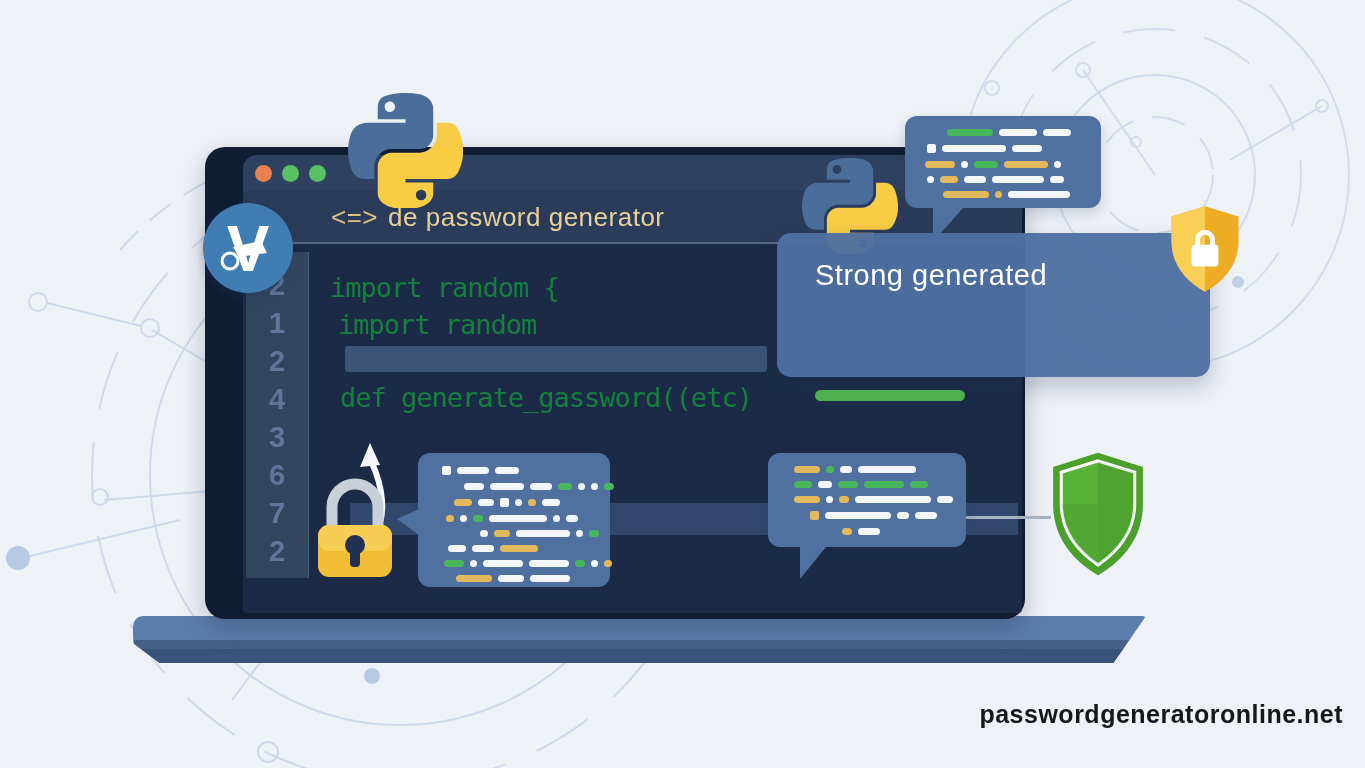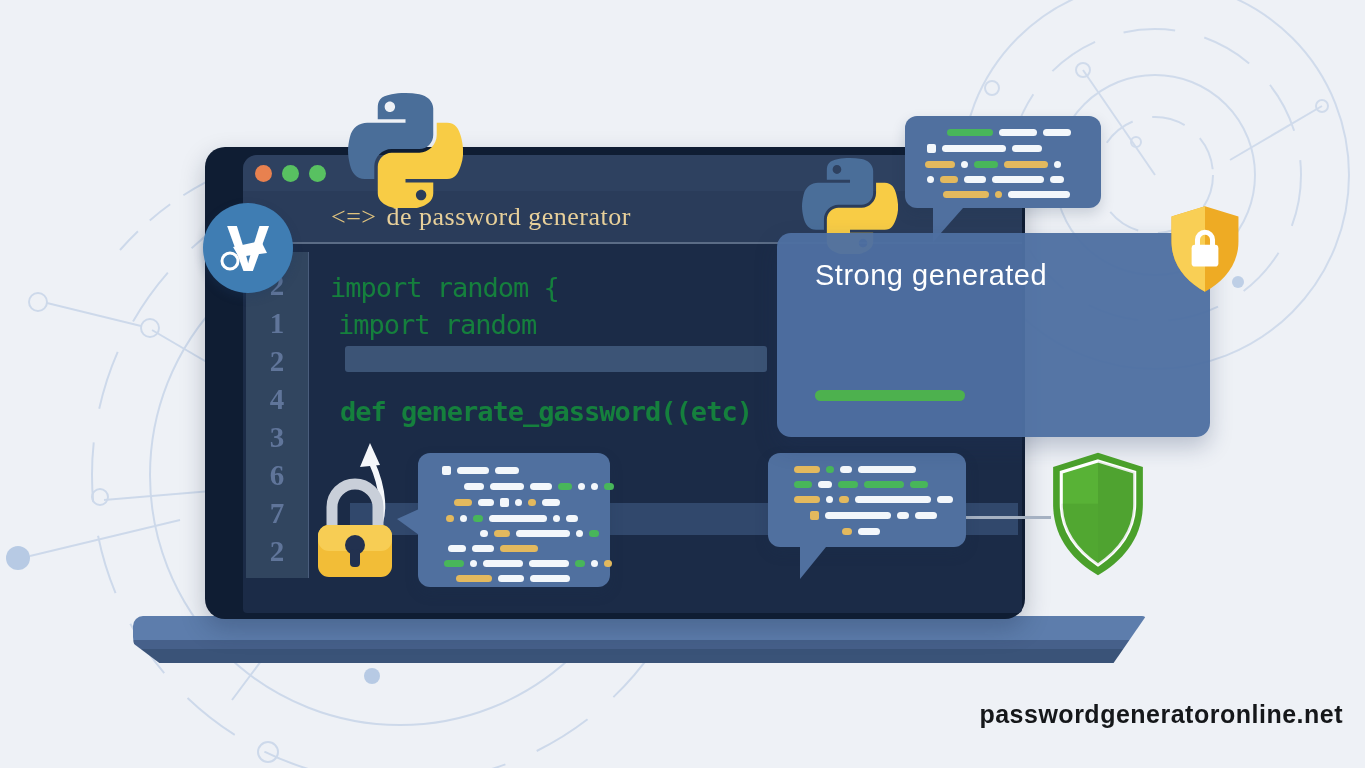--- a/index.html
+++ b/index.html
@@ -46,41 +46,41 @@
   #bubble-tr{left:905px;top:116px;width:196px;height:92px;z-index:6;}
   #bubble-tr .tail{left:28px;top:100%;border-top:34px solid #50709f;border-right:30px solid transparent;}
   #bubble-bl{left:418px;top:453px;width:192px;height:134px;z-index:5;}
   #bubble-bl .tail{left:-21px;top:56px;border-right:22px solid #50709f;
     border-top:10px solid transparent;border-bottom:16px solid transparent;}
   #bubble-br{left:768px;top:453px;width:198px;height:94px;z-index:5;}
   #bubble-br .tail{left:32px;top:100%;border-top:32px solid #50709f;border-right:26px solid transparent;}
   #shield-link{left:963px;top:516px;width:88px;height:3px;background:#a5b1c2;z-index:4;}
 
   
-  #password-panel{left:777px;top:233px;width:433px;height:204px;border-radius:14px;
+  #password-panel{left:777px;top:233px;width:433px;height:144px;border-radius:14px;
     background:rgba(78,111,161,.96);z-index:8;box-shadow:0 10px 22px rgba(30,50,90,.25);}
   #panel-title{position:absolute;left:38px;top:26px;color:#fff;font-size:29px;font-weight:500;letter-spacing:.5px;}
   #password-input{position:absolute;left:38px;top:84px;width:357px;height:50px;border:none;border-radius:9px;
     background:#fff;font-size:29px;font-weight:700;letter-spacing:2px;color:#0c0e12;
     padding:0 0 0 22px;box-sizing:border-box;font-family:"Liberation Sans",sans-serif;outline:none;}
   #strength-bar{position:absolute;left:38px;top:157px;width:150px;height:11px;border-radius:6px;background:#4db14e;}
 
   
   #v-badge{left:203px;top:203px;width:90px;height:90px;border-radius:50%;background:#3f7db3;z-index:9;
     box-shadow:0 4px 10px rgba(30,60,100,.3);}
   #python-logo-main{left:348px;top:93px;width:115px;height:115px;z-index:9;}
   #python-logo-small{left:802px;top:158px;width:96px;height:96px;z-index:7;}
   #gold-shield{left:1163px;top:203px;width:84px;height:92px;z-index:9;}
   #green-shield{left:1047px;top:450px;width:102px;height:128px;z-index:9;}
   #padlock{left:300px;top:433px;width:110px;height:150px;z-index:6;}
 
   #watermark{right:22px;top:700px;font-size:25px;font-weight:700;color:#15171a;letter-spacing:.5px;}
   #decor{left:0;top:0;z-index:0;}
   #laptop-base,#laptop-screen{z-index:1;}
-  #window,#dots-row,#title-row,#gutter,#code-hl,#screen-band{z-index:2;font-family:Liberation Serif, serif;}
+  #window,#dots-row,#title-row,#gutter,#code-hl,#screen-band{z-index:2;}
   .code-line{z-index:3;position:absolute;}
 </style>
 </head>
 <body>
 
 <svg id="decor" class="abs" width="1365" height="768">
   <g fill="none" stroke="#b3c6e2" stroke-width="2" opacity="0.55">
     <circle cx="400" cy="475" r="130"></circle>
     <circle cx="400" cy="475" r="185" stroke-dasharray="40 22"></circle>
     <circle cx="400" cy="475" r="250"></circle>
@@ -140,21 +140,21 @@
     <div class="ln">4</div>
     <div class="ln">3</div>
     <div class="ln">6</div>
     <div class="ln">7</div>
     <div class="ln">2</div>
   </div>
 
 <div class="abs code-line" style="left:330px;top:272px;">import random {</div>
 <div class="abs code-line" style="left:338px;top:309px;">import random</div>
 <div class="abs" id="code-hl"></div>
-<div class="abs code-line" style="left:340px;top:396px;font-weight:bold;">def generate_gassword((etc)</div>
+<div class="abs code-line" style="left:340px;top:382px;">def generate_gassword((etc)</div>
 <div class="abs" id="screen-band"></div>
 
 <div class="abs bubble" id="bubble-tr">
     <span class="tail"></span>
     <div class="bub-row" style="padding-left: 30px;">
       <span class="seg seg-bar c-green" style="width: 46px;"></span>
       <span class="seg seg-bar c-white" style="width: 38px;"></span>
       <span class="seg seg-bar c-white" style="width: 28px;"></span>
     </div>
     <div class="bub-row" style="padding-left: 10px;">

